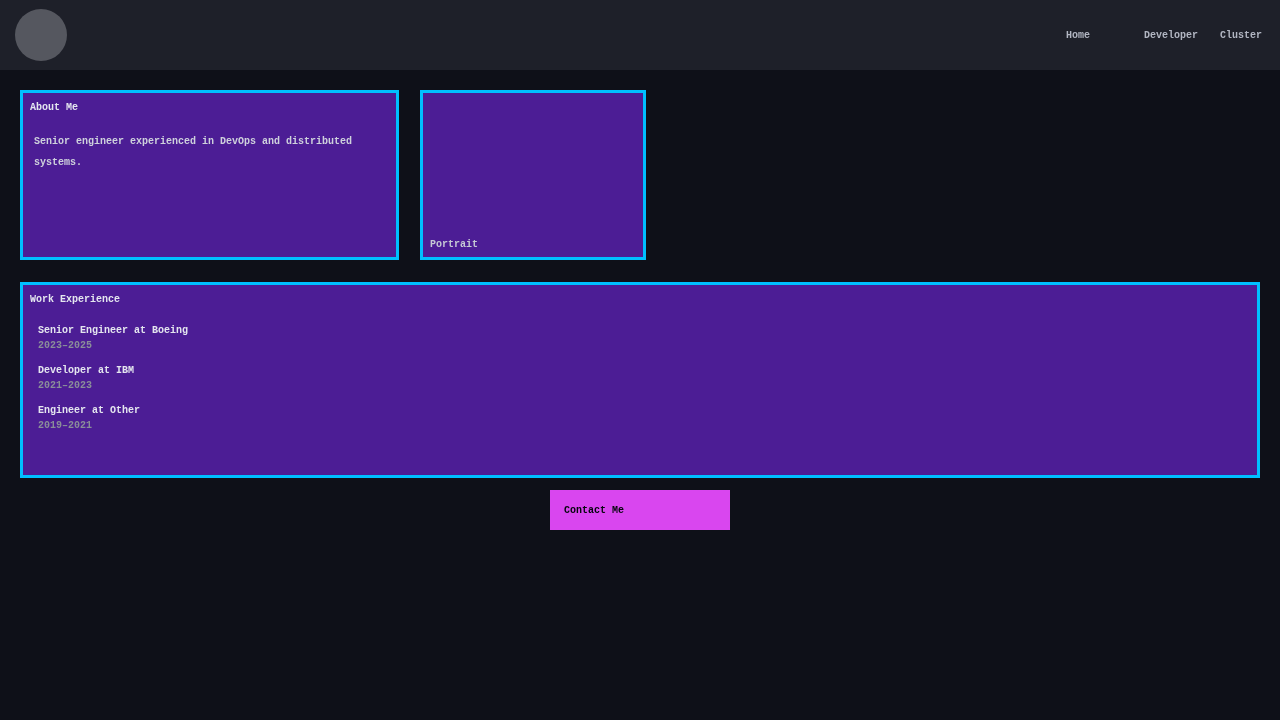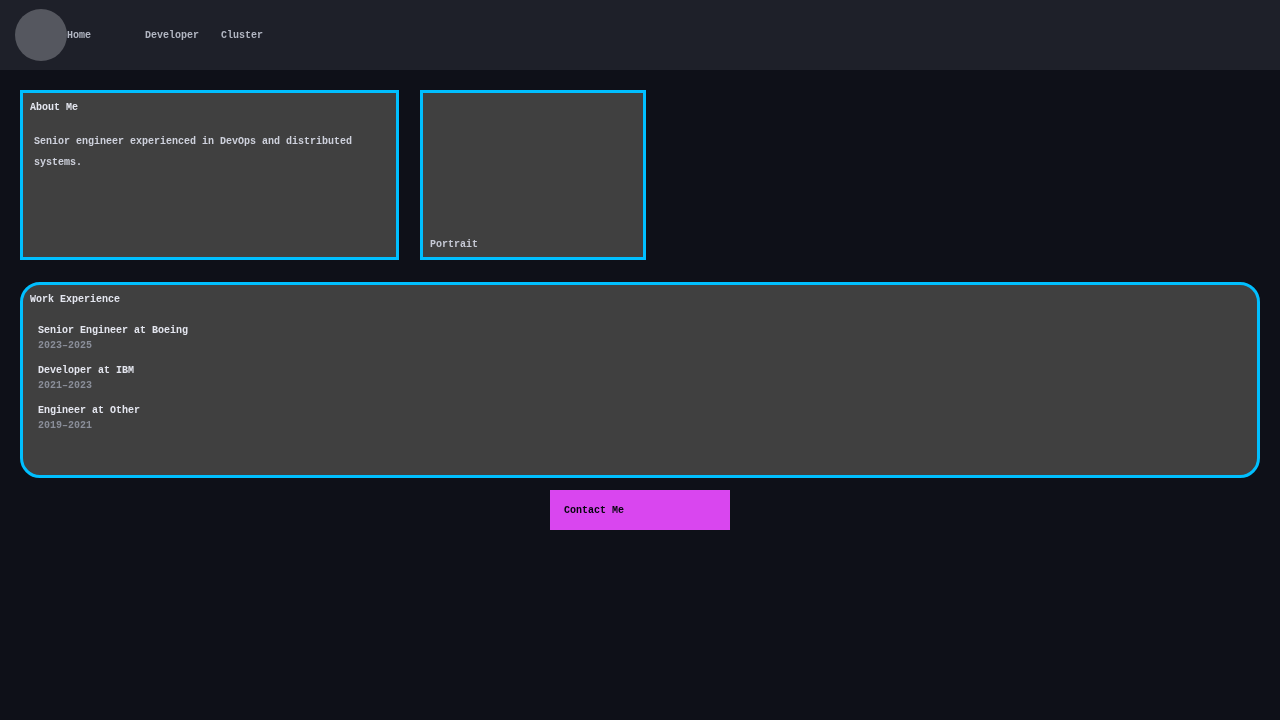--- a/index.html
+++ b/index.html
@@ -15,20 +15,21 @@
     color: #e4e6ef;
     overflow: hidden;
   }
 
   
   .navbar {
     height: 70px;
     background: #1e2029;
     display: flex;
     align-items: center;
+    justify-content: space-between;
     padding: 0 18px 0 15px;
   }
   .avatar {
     width: 52px;
     height: 52px;
     border-radius: 50%;
     background: #55575f;
     cursor: pointer;
   }
   .nav-links {
@@ -42,21 +43,21 @@
     letter-spacing: 0;
   }
   .nav-link.home { margin-right: 54px; }
   .nav-link.exp  { margin-right: 22px; }
 
   
   main { padding: 20px; }
 
   .card {
     border: 3px solid #00bfff;
-    background: #404040;
+    background: #4c1d95;
     padding: 7px;
   }
   .card h2 {
     margin: 0 0 16px 0;
     font-size: 10px;
     font-weight: bold;
     line-height: 15px;
     color: #e4e6ef;
   }
   .card p {
@@ -71,21 +72,21 @@
     margin-bottom: 22px;
   }
   .about-card    { width: 379px; height: 170px; }
   .portrait-card {
     width: 226px; height: 170px;
     display: flex;
     align-items: flex-end;
   }
   .portrait-card .portrait-label { color: #c6c9d5; }
 
-  .exp-card   { width: 1240px; height: 196px; margin-bottom: 12px; border-radius: 20px; }
+  .exp-card   { width: 1240px; height: 196px; margin-bottom: 12px; }
   .titan-card { width: 1240px; height: 148px; margin-bottom: 12px; }
 
   .exp-entries { margin: 12px 0 0 8px; }
   .exp-entry   { margin-bottom: 10px; }
   .exp-role    { line-height: 15px; color: #e4e6ef; }
   .exp-years   { line-height: 15px; color: #8a8e99; }
 
   
   .btn-row { text-align: center; }
   .contact-btn {

